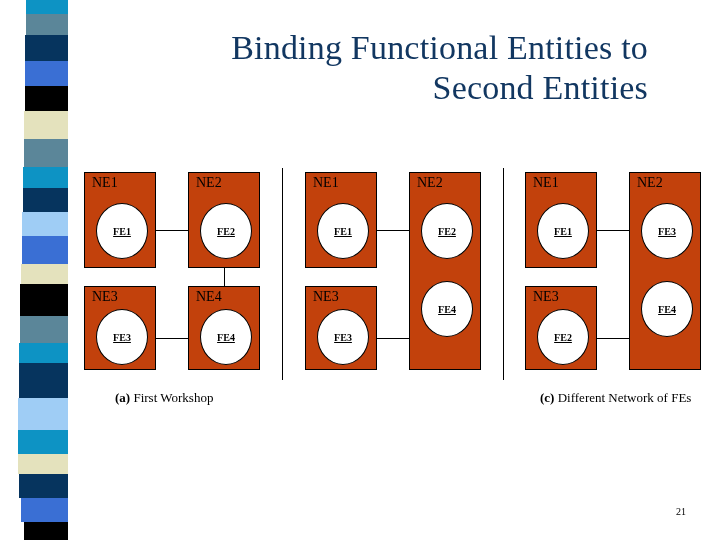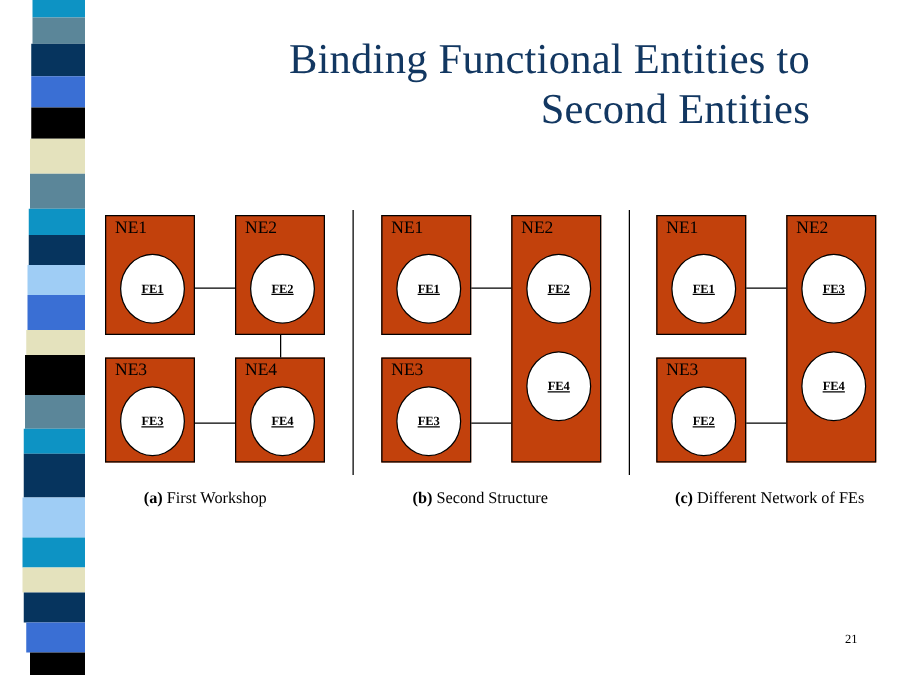--- a/index.html
+++ b/index.html
@@ -204,21 +204,20 @@
         </div>
       </div>
       <div class="ne-box" style="left: 305px; top: 286px; width: 72px; height: 84px;">
         <div class="ne-label">NE3</div>
         <div class="fe-ellipse" style="left: 11px; top: 22px; width: 52px; height: 56px;">
           <span class="fe-label">FE3</span>
         </div>
       </div>
       <div class="link link-h" style="left: 377px; top: 230px; width: 32px;"></div>
       <div class="link link-h" style="left: 377px; top: 338px; width: 32px;"></div>
-      <div class="caption" style="left: 330px; top: 390px;"><b>(b)</b><span> Second Structure</span></div>
       <div class="ne-box" style="left: 525px; top: 172px; width: 72px; height: 96px;">
         <div class="ne-label">NE1</div>
         <div class="fe-ellipse" style="left: 11px; top: 30px; width: 52px; height: 56px;">
           <span class="fe-label">FE1</span>
         </div>
       </div>
       <div class="ne-box" style="left: 629px; top: 172px; width: 72px; height: 198px;">
         <div class="ne-label">NE2</div>
         <div class="fe-ellipse" style="left: 11px; top: 30px; width: 52px; height: 56px;">
           <span class="fe-label">FE3</span>

